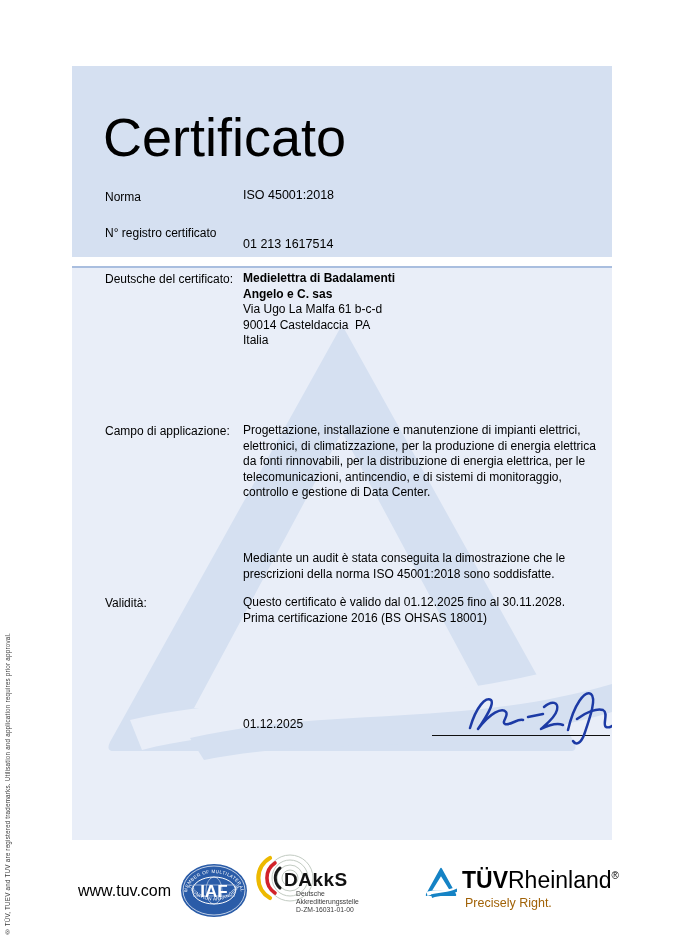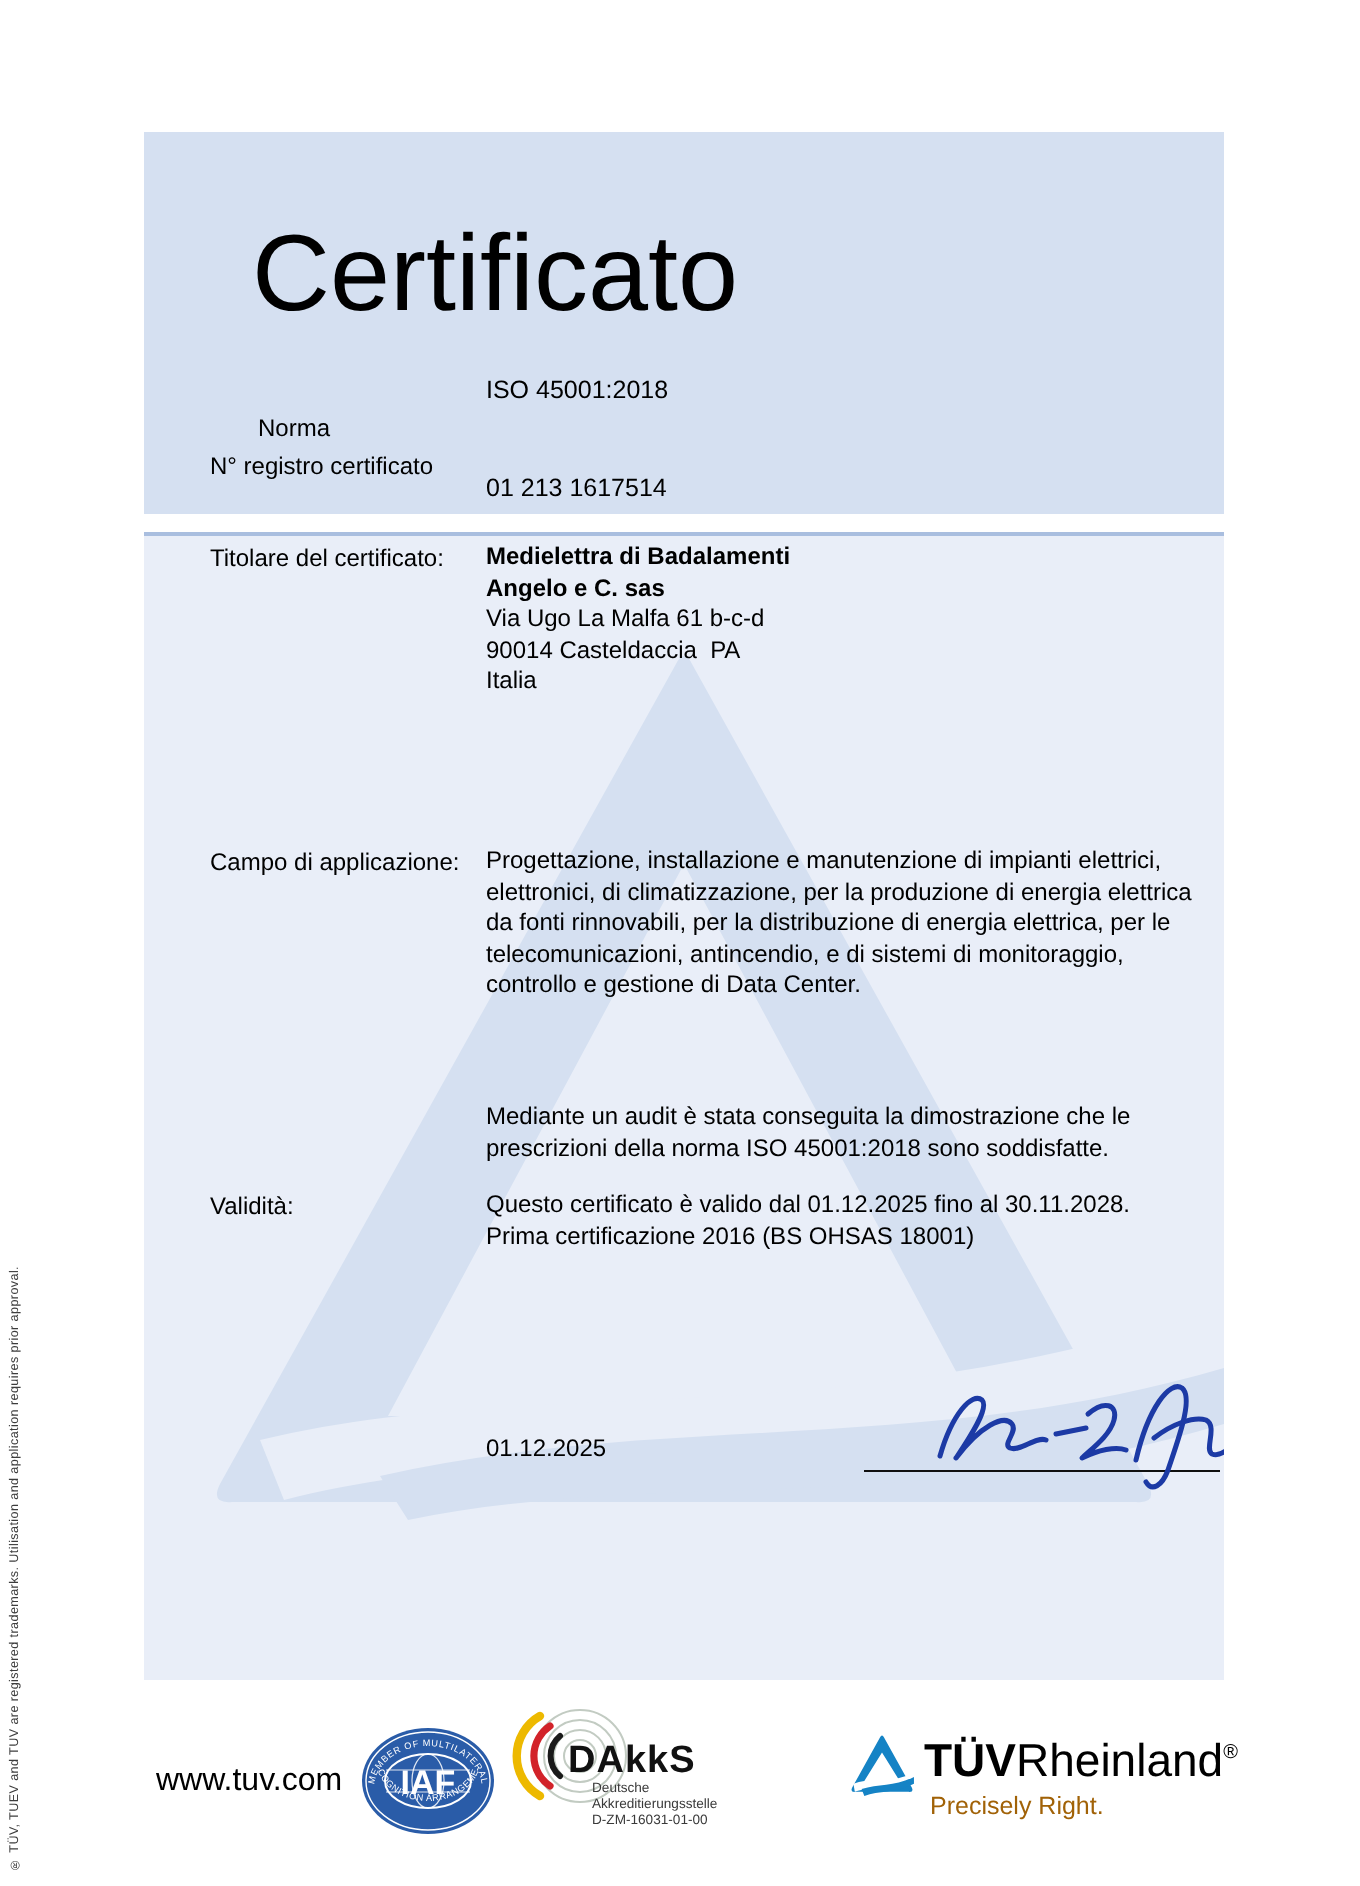--- a/index.html
+++ b/index.html
@@ -6,21 +6,21 @@
   .page{position:relative;width:680px;height:943px;background:#ffffff;overflow:hidden;
         font-family:"Liberation Sans",sans-serif;color:#000;}
   .abs{position:absolute;}
 
   
   .side-note{position:absolute;left:4px;bottom:8px;writing-mode:vertical-rl;
              transform:rotate(180deg);font-size:6.3px;color:#3c3c3c;letter-spacing:.2px;}
 
   
   .hdr{position:absolute;left:72px;top:66px;width:540px;height:191px;background:#d5e0f1;}
-  .hdr-title{position:absolute;left:31px;top:42px;font-size:54px;line-height:58px;color:#000;margin-left:23px;}
+  .hdr-title{position:absolute;left:31px;top:42px;font-size:54px;line-height:58px;color:#000;}
   .hdr-label{position:absolute;left:33px;font-size:12px;}
   .hdr-value{position:absolute;left:171px;font-size:12.5px;font-weight:normal;}
 
   
   .bodyblk{position:absolute;left:72px;top:266px;width:540px;height:572px;background:#e9eef8;
            border-top:2px solid #a9bedf;}
   .b-label{position:absolute;left:33px;font-size:12px;z-index:2;}
   .b-text{position:absolute;left:171px;font-size:12px;line-height:15.5px;white-space:pre;z-index:2;}
   .b-bold{font-weight:bold;}
   .wm{position:absolute;left:0;top:0;z-index:0;}
@@ -41,36 +41,36 @@
 </style>
 </head>
 <body>
 
 <div class="page">
 
   <div class="side-note">® TÜV, TUEV and TUV are registered trademarks. Utilisation and application requires prior approval.</div>
 
   <div class="hdr">
     <div class="hdr-title">Certificato</div>
-    <div class="hdr-label" style="top:141px;margin-left:24px;">Norma</div>
+    <div class="hdr-label" style="top:124px;">Norma</div>
     <div class="hdr-value" style="top:122px;">ISO 45001:2018</div>
     <div class="hdr-label" style="top:160px;">N° registro certificato</div>
     <div class="hdr-value" style="top:159px;margin-top:12px;">01 213 1617514</div>
   </div>
 
   <div class="bodyblk">
 
     <svg class="wm" width="540" height="572" viewBox="0 0 540 572">
       <path fill="#d5e0f1" fill-rule="evenodd" d="M266,64 L38,474 Q33,484 44,483 L496,483 Q507,484 502,474 L274,64 Q270,56 266,64 Z
            M270,164 L122,440 L418,440 Z"></path>
       <path fill="#e9eef8" d="M58,452 C200,418 330,452 540,386 L540,414 C330,482 200,448 70,482 Z"></path>
       <path fill="#d5e0f1" d="M118,470 C260,438 390,460 540,416 L540,444 C380,492 260,466 132,492 Z"></path>
     </svg>
 
-    <div class="b-label" style="top:4px;">Titolare del certificato:</div>
+    <div class="b-label" style="top:4px;">Deutsche del certificato:</div>
     <div class="b-text b-bold" style="top:3px;">Medielettra di Badalamenti
 Angelo e C. sas</div>
     <div class="b-text" style="top:34px;">Via Ugo La Malfa 61 b-c-d
 90014 Casteldaccia  PA
 Italia</div>
 
     <div class="b-label" style="top:156px;">Campo di applicazione:</div>
     <div class="b-text" style="top:155px;">Progettazione, installazione e manutenzione di impianti elettrici,
 elettronici, di climatizzazione, per la produzione di energia elettrica
 da fonti rinnovabili, per la distribuzione di energia elettrica, per le

